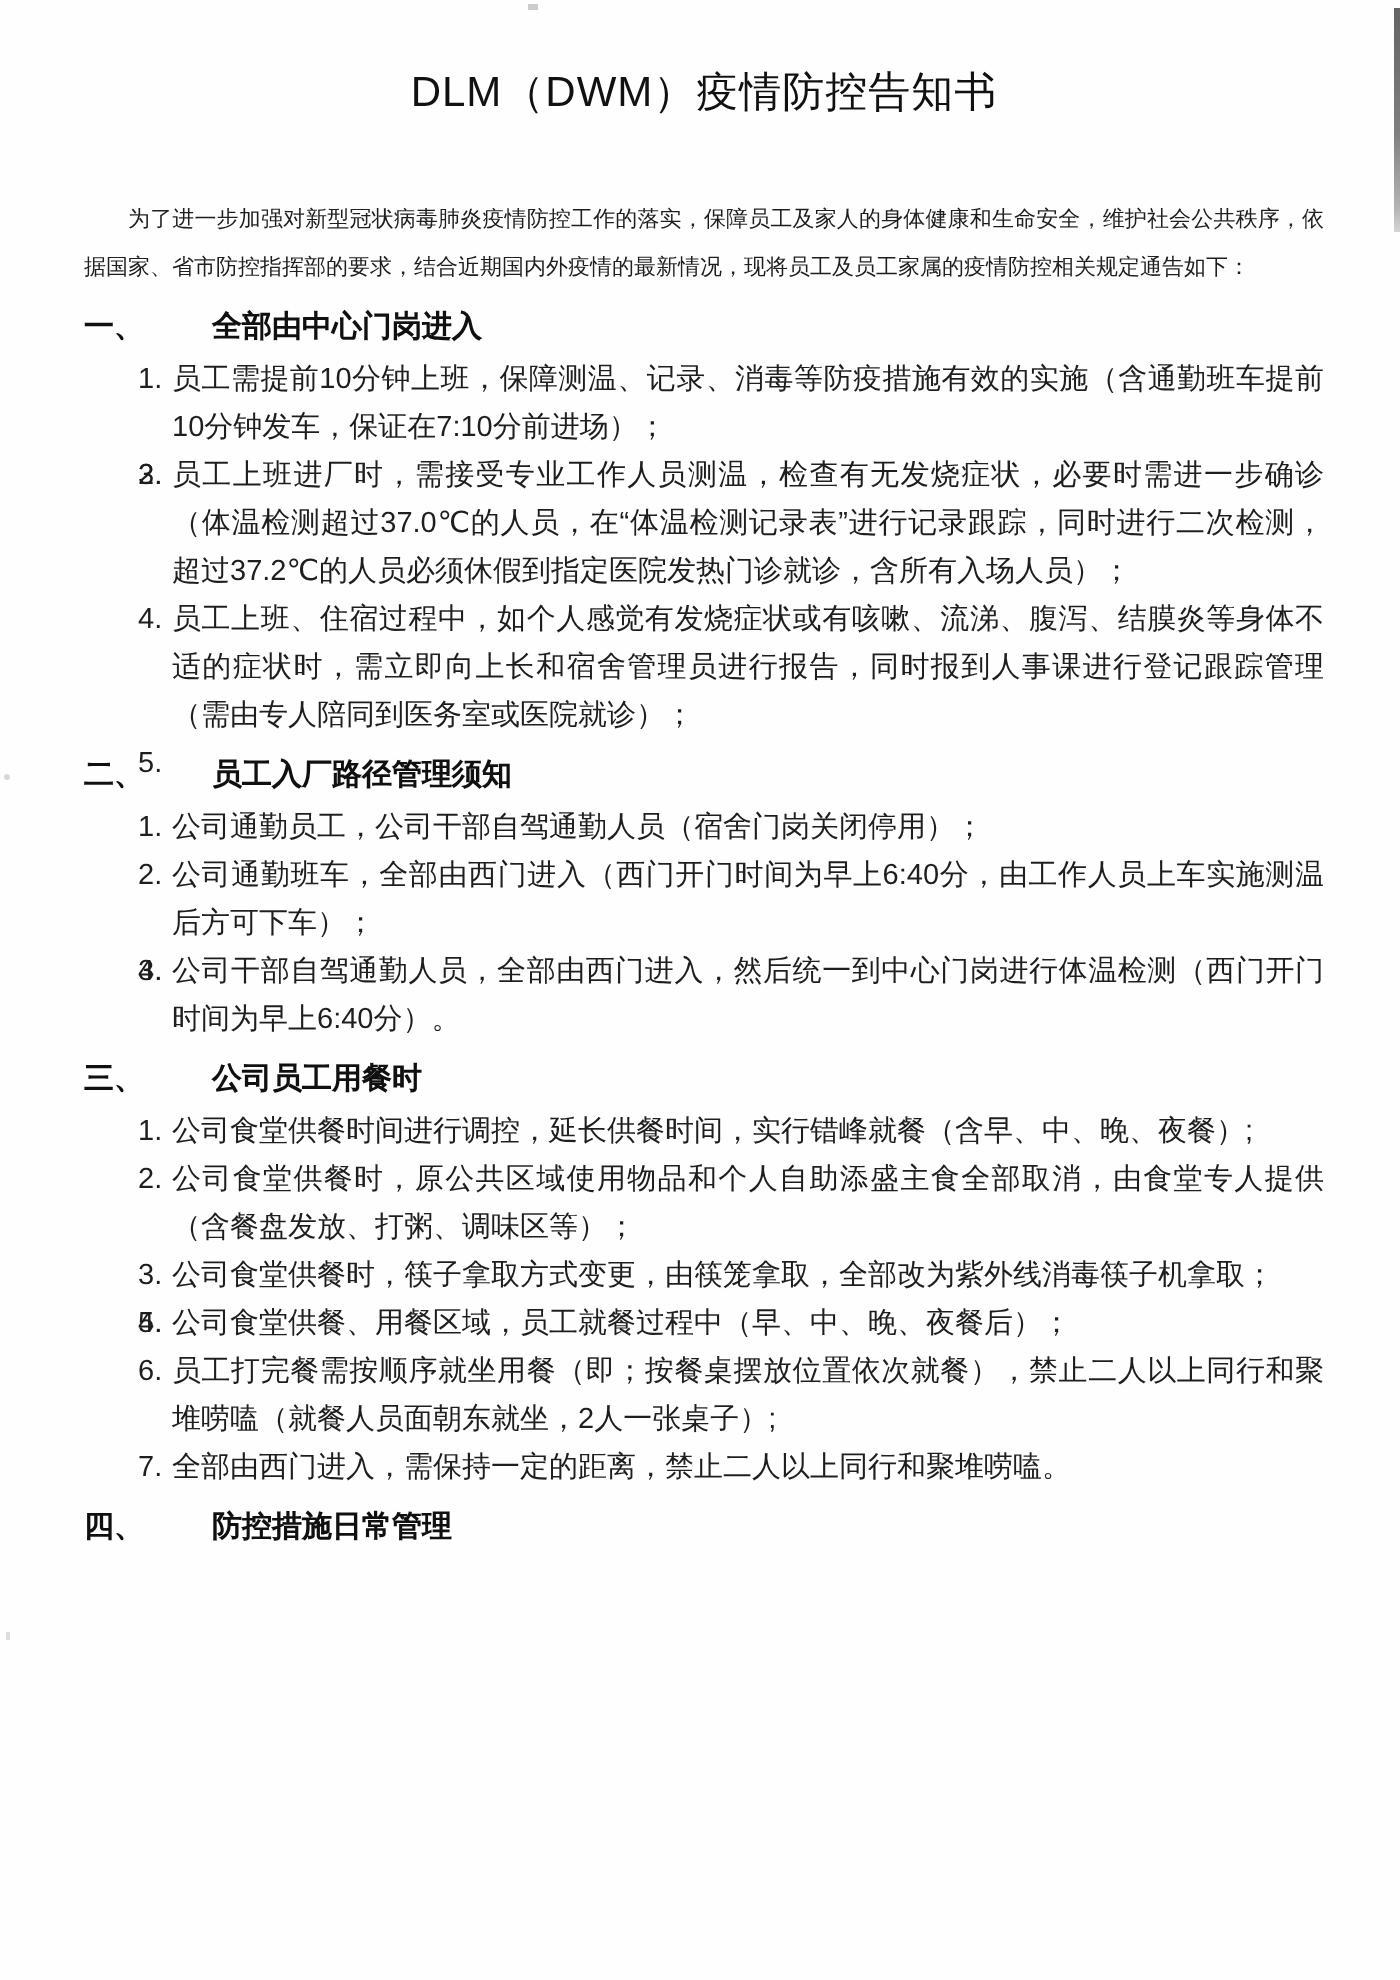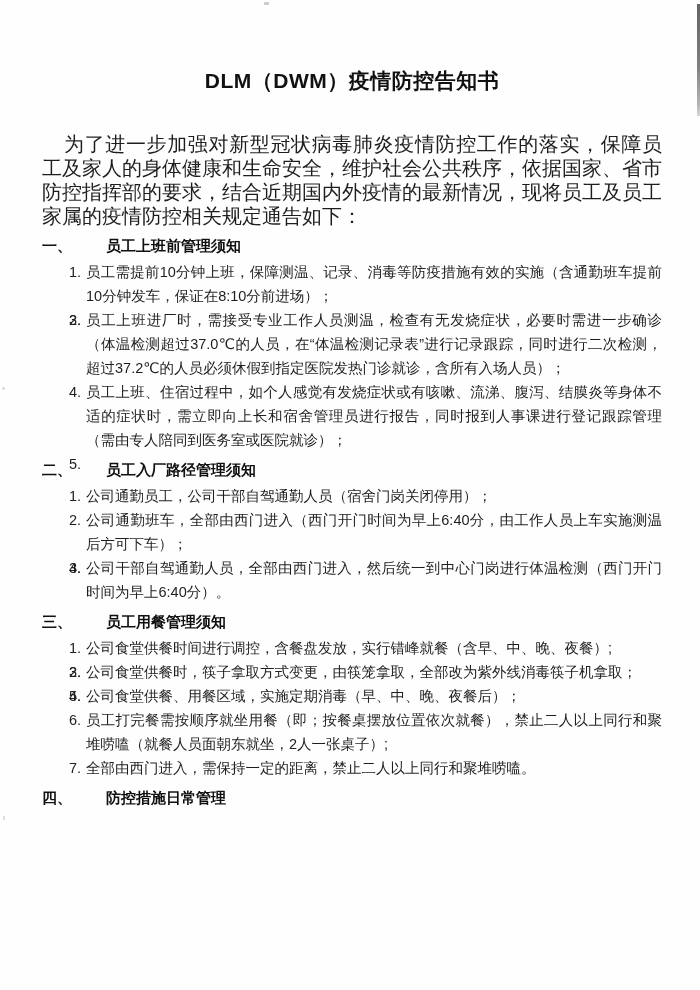--- a/index.html
+++ b/index.html
@@ -3,26 +3,26 @@
 <meta charset="utf-8">
 <style>
   html,body{margin:0;padding:0;background:#ffffff;}
   .page{
     width:700px;height:990px;position:relative;overflow:hidden;
     background:#fefefe;color:#1b1b1b;
     font-family:"Liberation Sans","DejaVu Sans",sans-serif;
   }
   .content{padding:0 38px 0 42px;}
   .title{
-    margin:0;padding-top:66px;text-align:center;
-    font-size:21px;line-height:30px;font-weight:bold;color:#111;
+    margin:0;padding-top:32px;text-align:center;
+    font-size:21px;line-height:30px;font-weight:normal;color:#111;
     letter-spacing:0.5px;
   }
   .intro{
-    margin:36px 0 0 0;font-size:20px;line-height:24px;
+    margin:36px 0 0 0;font-size:11px;line-height:24px;
     text-align:justify;text-indent:22px;color:#1e1e1e;
   }
   .sec-head{
     display:flex;margin:6px 0 2px 0;font-weight:bold;
     font-size:15px;line-height:24px;color:#101010;
   }
   .sec-num{width:64px;flex:none;}
   ol.items{margin:0;padding:0 0 0 44px;list-style:none;}
   ol.items li{
     position:relative;font-size:14.5px;line-height:24px;
@@ -47,24 +47,24 @@
   <div class="speck-b"></div>
   <div class="speck-c"></div>
 
   <div class="content">
     <h1 class="title">DLM（DWM）疫情防控告知书</h1>
     <p class="intro">为了进一步加强对新型冠状病毒肺炎疫情防控工作的落实，保障员工及家人的身体健康和生命安全，维护社会公共秩序，依据国家、省市防控指挥部的要求，结合近期国内外疫情的最新情况，现将员工及员工家属的疫情防控相关规定通告如下：</p>
     <div>
         <section>
           <div class="sec-head">
             <span class="sec-num">一、</span>
-            <span class="sec-title">员工上班前管理须知</span>
+            <span class="sec-title">全部由中心门岗进入</span>
           </div>
           <ol class="items">
-            <li><span class="item-num">1.</span><span>员工需提前10分钟上班，保障测温、记录、消毒等防疫措施有效的实施（含通勤班车提前10分钟发车，保证在8:10分前进场）；</span></li>
+            <li><span class="item-num">1.</span><span>员工需提前10分钟上班，保障测温、记录、消毒等防疫措施有效的实施（含通勤班车提前10分钟发车，保证在7:10分前进场）；</span></li>
             <li><span class="item-num">2.</span></li>
             <li><span class="item-num">3.</span><span>员工上班进厂时，需接受专业工作人员测温，检查有无发烧症状，必要时需进一步确诊（体温检测超过37.0℃的人员，在“体温检测记录表”进行记录跟踪，同时进行二次检测，超过37.2℃的人员必须休假到指定医院发热门诊就诊，含所有入场人员）；</span></li>
             <li><span class="item-num">4.</span><span>员工上班、住宿过程中，如个人感觉有发烧症状或有咳嗽、流涕、腹泻、结膜炎等身体不适的症状时，需立即向上长和宿舍管理员进行报告，同时报到人事课进行登记跟踪管理（需由专人陪同到医务室或医院就诊）；</span></li>
             <li><span class="item-num">5.</span></li>
           </ol>
         </section>
         <section>
           <div class="sec-head">
             <span class="sec-num">二、</span>
             <span class="sec-title">员工入厂路径管理须知</span>
@@ -72,28 +72,28 @@
           <ol class="items">
             <li><span class="item-num">1.</span><span>公司通勤员工，公司干部自驾通勤人员（宿舍门岗关闭停用）；</span></li>
             <li><span class="item-num">2.</span><span>公司通勤班车，全部由西门进入（西门开门时间为早上6:40分，由工作人员上车实施测温后方可下车）；</span></li>
             <li><span class="item-num">3.</span></li>
             <li><span class="item-num">4.</span><span>公司干部自驾通勤人员，全部由西门进入，然后统一到中心门岗进行体温检测（西门开门时间为早上6:40分）。</span></li>
           </ol>
         </section>
         <section>
           <div class="sec-head">
             <span class="sec-num">三、</span>
-            <span class="sec-title">员工用餐管理须知</span>
+            <span class="sec-title">公司员工用餐时</span>
           </div>
           <ol class="items">
-            <li><span class="item-num">1.</span><span>公司食堂供餐时间进行调控，含餐盘发放，实行错峰就餐（含早、中、晚、夜餐）;</span></li>
-            <li><span class="item-num">2.</span></li>
+            <li><span class="item-num">1.</span><span>公司食堂供餐时间进行调控，延长供餐时间，实行错峰就餐（含早、中、晚、夜餐）;</span></li>
+            <li><span class="item-num">2.</span><span>公司食堂供餐时，原公共区域使用物品和个人自助添盛主食全部取消，由食堂专人提供（含餐盘发放、打粥、调味区等）；</span></li>
             <li><span class="item-num">3.</span><span>公司食堂供餐时，筷子拿取方式变更，由筷笼拿取，全部改为紫外线消毒筷子机拿取；</span></li>
             <li><span class="item-num">4.</span></li>
-            <li><span class="item-num">5.</span><span>公司食堂供餐、用餐区域，实施定期消毒（早、中、晚、夜餐后）；</span></li>
+            <li><span class="item-num">5.</span><span>公司食堂供餐、用餐区域，员工就餐过程中（早、中、晚、夜餐后）；</span></li>
             <li><span class="item-num">6.</span><span>员工打完餐需按顺序就坐用餐（即；按餐桌摆放位置依次就餐），禁止二人以上同行和聚堆唠嗑（就餐人员面朝东就坐，2人一张桌子）;</span></li>
             <li><span class="item-num">7.</span><span>全部由西门进入，需保持一定的距离，禁止二人以上同行和聚堆唠嗑。</span></li>
           </ol>
         </section>
         <section>
           <div class="sec-head">
             <span class="sec-num">四、</span>
             <span class="sec-title">防控措施日常管理</span>
           </div>
         </section>

